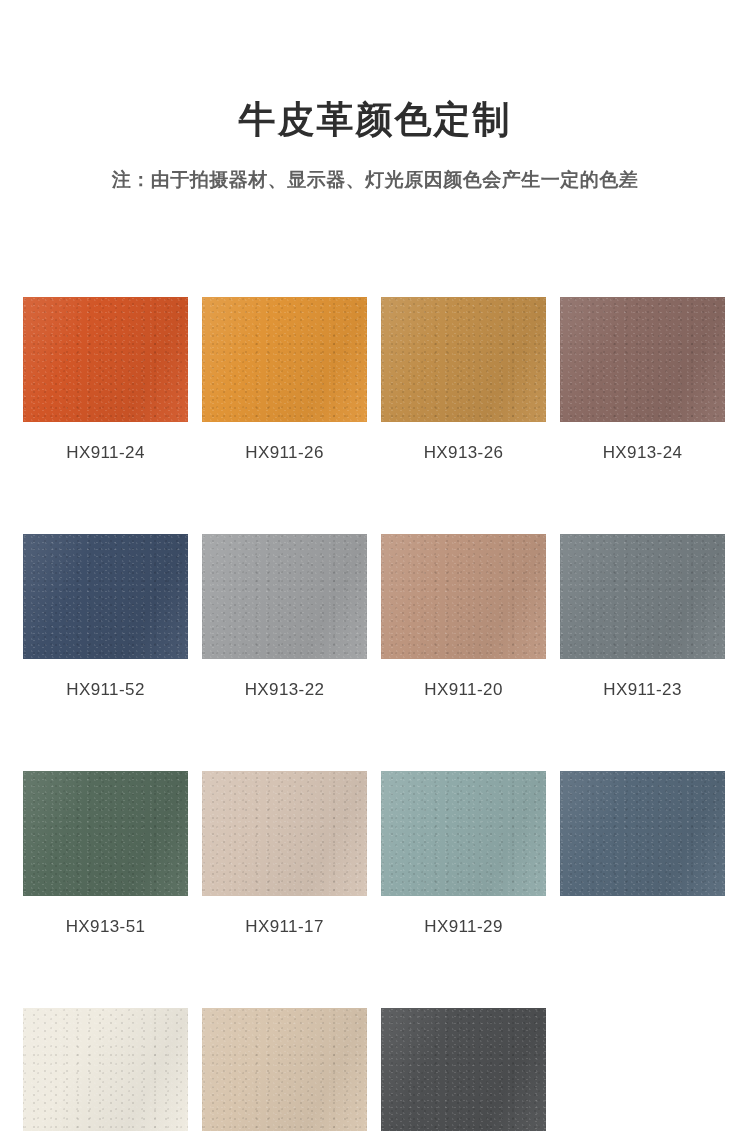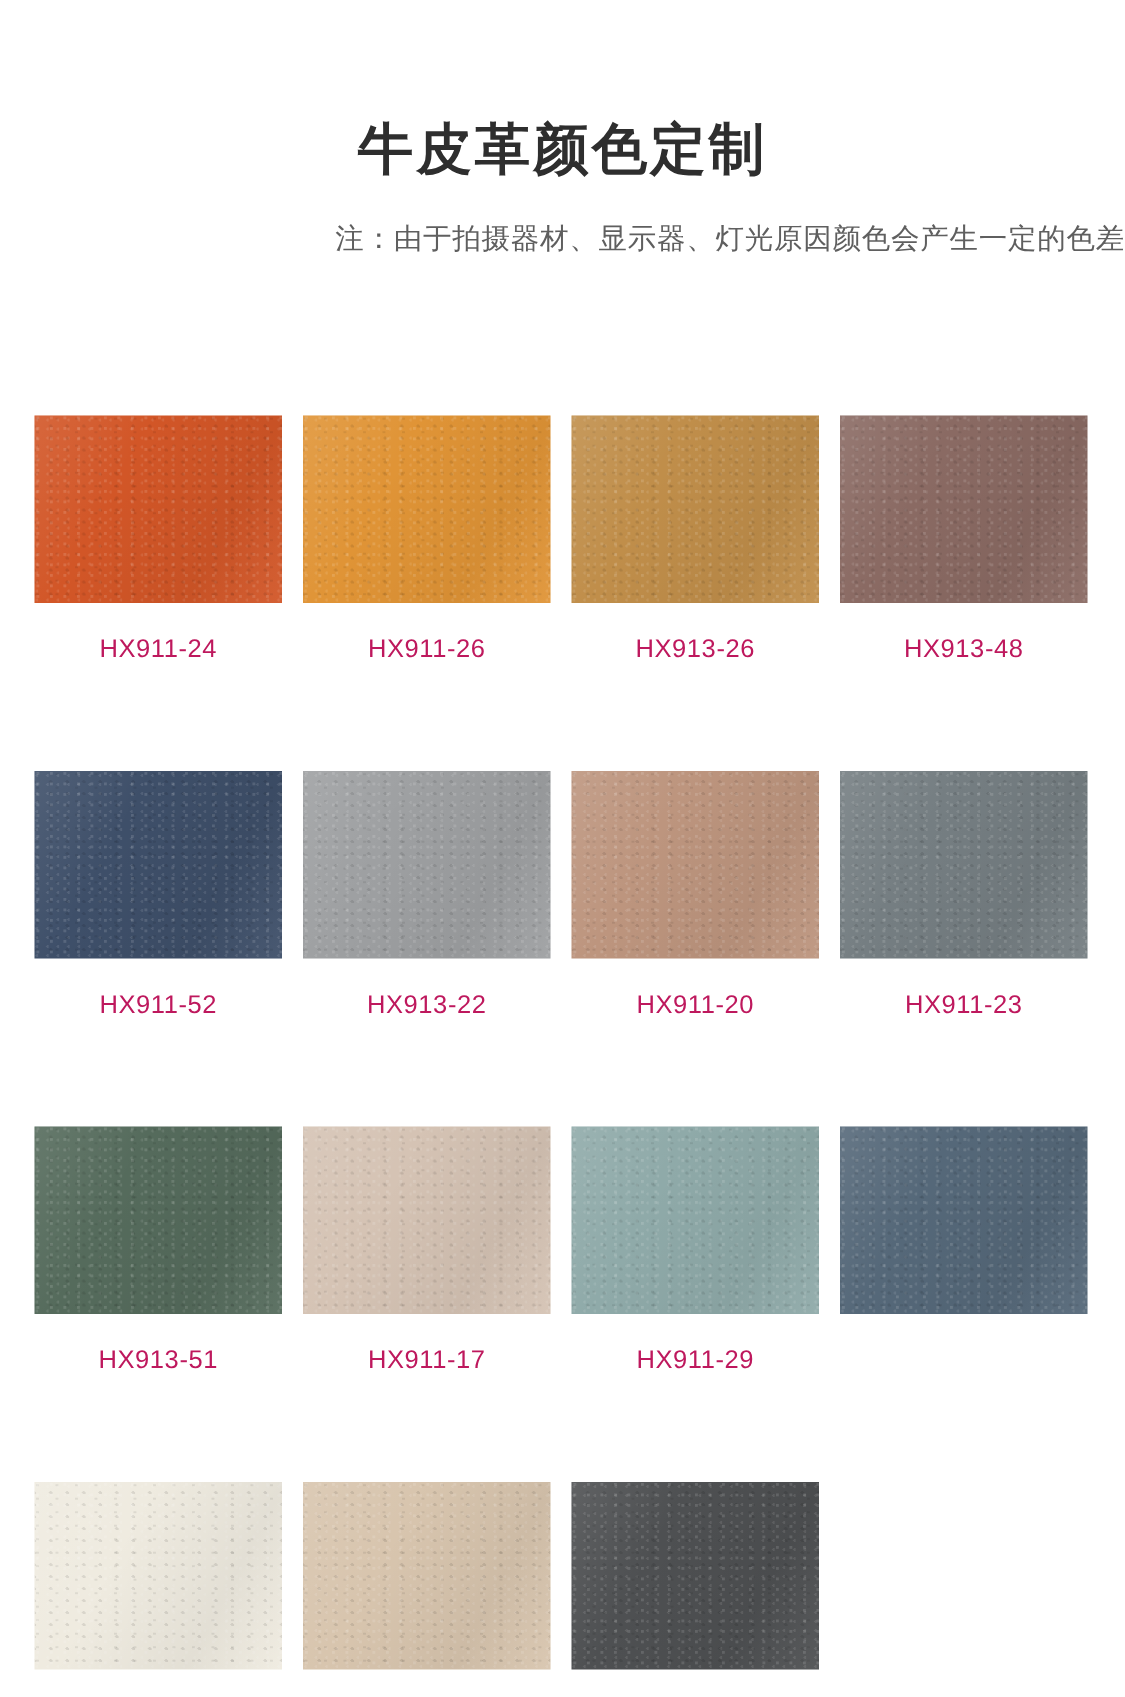--- a/index.html
+++ b/index.html
@@ -16,43 +16,43 @@
     overflow: hidden;
     position: relative;
   }
 
   .page {
     width: 750px;
     height: 1032px;
     box-sizing: border-box;
     background: #ffffff;
     position: relative;
+    margin-top: 20px;
   }
 
   
   .header {
     text-align: center;
     padding-top: 78px;
   }
   .page-title {
     font-size: 37px;
     font-weight: bold;
     letter-spacing: 2px;
     color: #2e2e2e;
     line-height: 1.2;
     margin: 0;
   }
   .page-subtitle {
     margin: 26px 0 0 0;
     font-size: 19px;
-    font-weight: normal;
+    font-weight: bold;
     letter-spacing: 0.5px;
     color: #5f5f5f;
     line-height: 1.3;
-    text-align: right;
   }
 
   
   .swatch-grid {
     margin: 0;
     padding: 0;
     position: absolute;
     top: 277px;
     left: 23px;
     width: 704px;
@@ -90,21 +90,21 @@
     inset: 0;
     background-image:
       linear-gradient(118deg, rgba(255,255,255,0.10) 0%, rgba(255,255,255,0.0) 34%, rgba(0,0,0,0.05) 72%, rgba(255,255,255,0.06) 100%);
     pointer-events: none;
   }
   .swatch-label {
     margin-top: 22px;
     text-align: center;
     font-size: 17px;
     letter-spacing: 0.4px;
-    color: #be185d;
+    color: #404040;
     line-height: 1;
   }
 </style>
 </head>
 <body>
 
 <div class="page">
 
   <div class="header">
     <h1 class="page-title">牛皮革颜色定制</h1>
@@ -131,21 +131,21 @@
           <div class="grain"></div>
           <div class="sheen"></div>
         </div>
         <div class="swatch-label">HX913-26</div>
       </div>
       <div class="swatch-cell">
         <div class="swatch-chip" style="background-color: rgb(138, 106, 99);">
           <div class="grain"></div>
           <div class="sheen"></div>
         </div>
-        <div class="swatch-label">HX913-48</div>
+        <div class="swatch-label">HX913-24</div>
       </div>
       <div class="swatch-cell">
         <div class="swatch-chip" style="background-color: rgb(62, 79, 105);">
           <div class="grain"></div>
           <div class="sheen"></div>
         </div>
         <div class="swatch-label">HX911-52</div>
       </div>
       <div class="swatch-cell">
         <div class="swatch-chip" style="background-color: rgb(158, 160, 162);">

